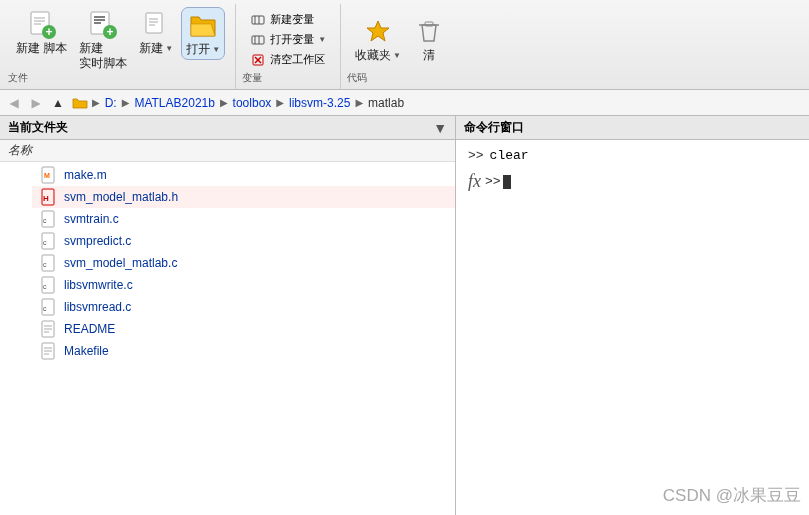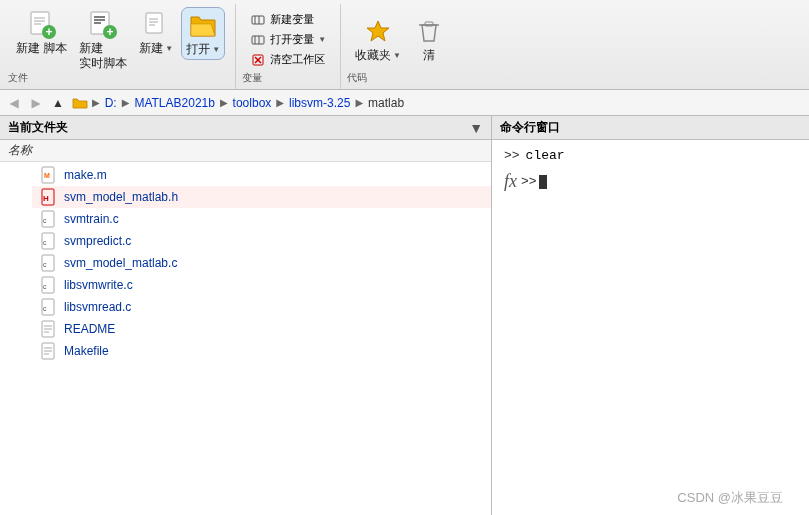--- a/index.html
+++ b/index.html
@@ -132,21 +132,21 @@
     .breadcrumb-item.current { color: #333; cursor: default; }
 
     
     .main-area {
       display: flex;
       height: calc(515px - 90px - 26px);
     }
 
     
     .file-panel {
-      width: 492px;
+      width: 456px;
       border-right: 1px solid #bbb;
       display: flex;
       flex-direction: column;
       background: #fff;
     }
 
     .panel-header {
       background: #e8e8e8;
       border-bottom: 1px solid #bbb;
       padding: 3px 8px;
@@ -248,22 +248,22 @@
     .cmd-input-prompt {
       color: #333;
       font-family: 'Courier New', monospace;
       font-size: 13px;
     }
 
     
     .watermark {
       position: absolute;
       bottom: 8px;
-      right: 26px;
-      font-size: 13px;
+      right: 8px;
+      font-size: 17px;
       color: #aaa;
     }
 
     
     .toolbar-btn-open {
       background: #d8eaf8;
       border: 1px solid #99aacc !important;
       border-radius: 7px;
     }
   </style>

